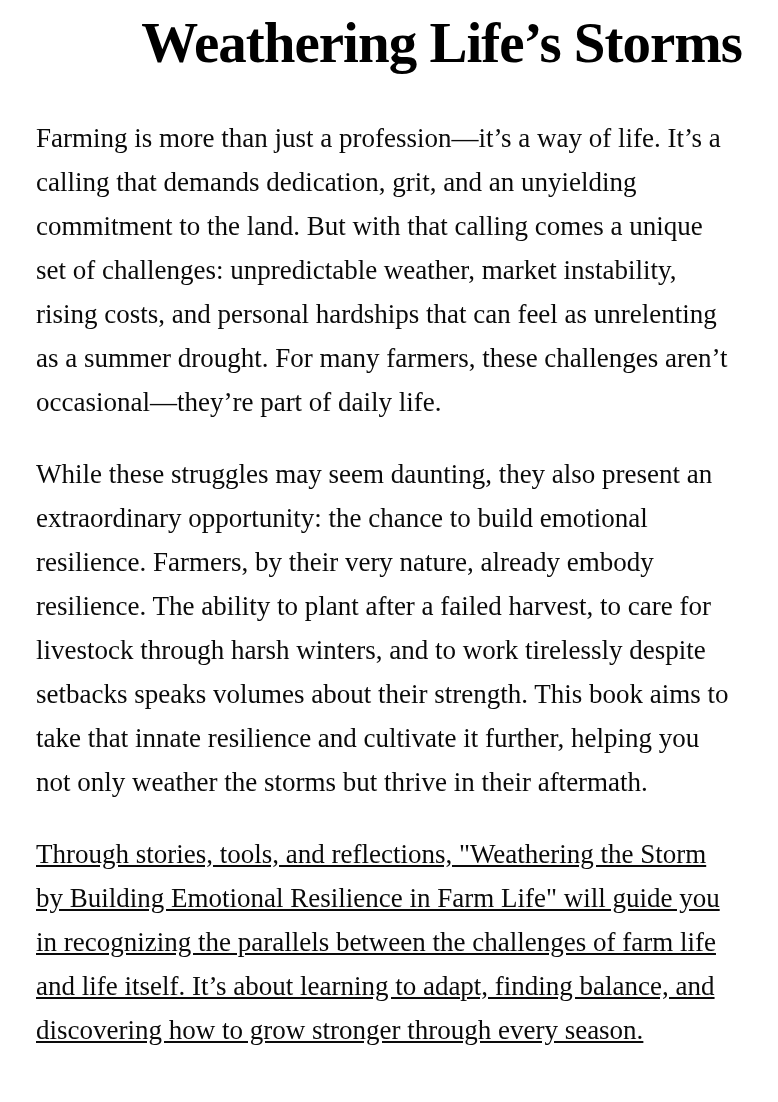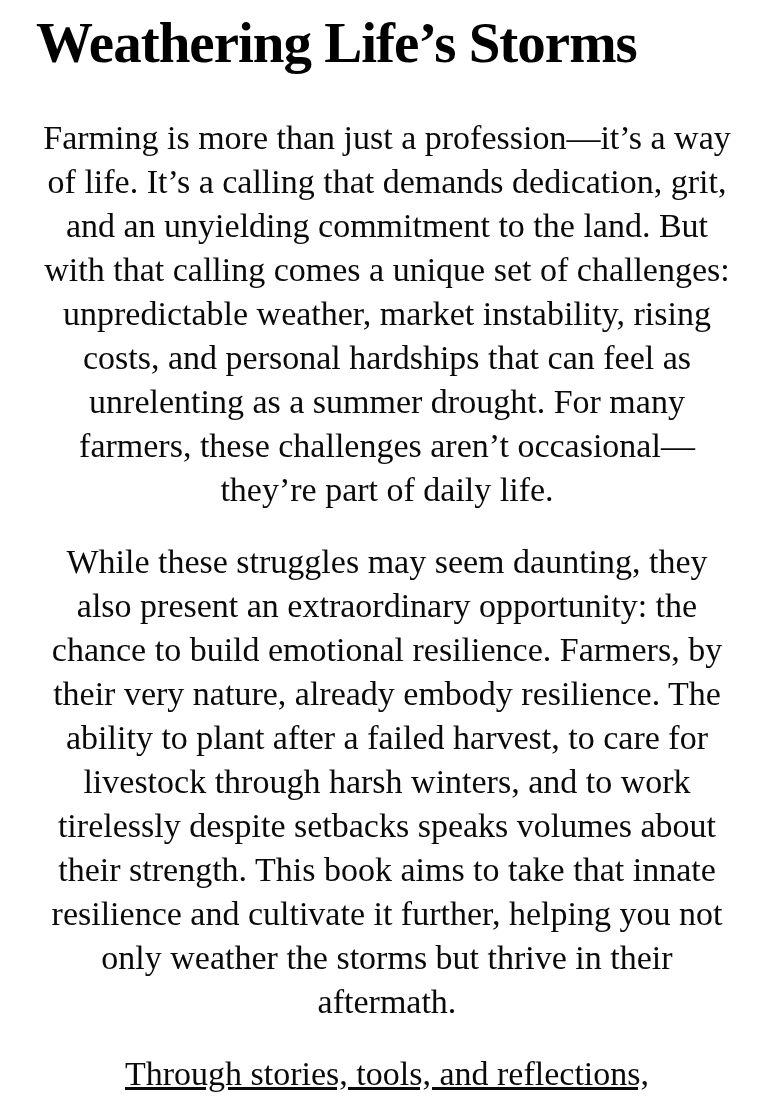--- a/index.html
+++ b/index.html
@@ -17,32 +17,32 @@
   .page {
     box-sizing: border-box;
     width: 778px;
     min-height: 1102px;
     padding: 8px 36px 20px 36px;
     background: #ffffff;
   }
   .title {
     font-size: 57px;
     font-weight: 700;
-    text-align: left;
+    text-align: right;
     line-height: 1.22;
     margin: 0 0 38px 0;
     letter-spacing: -1px;
     color: #000000;
   }
   .body-text p {
-    font-size: 34px;
+    font-size: 27px;
     line-height: 44px;
     margin: 0 0 28px 0;
     max-width: 702px;
-    text-align: center;
+    text-align: left;
     color: #0a0a0a;
   }
   .body-text p:last-child {
     margin-bottom: 0;
     text-decoration: underline;
   }
 </style>
 </head>
 <body>
 

